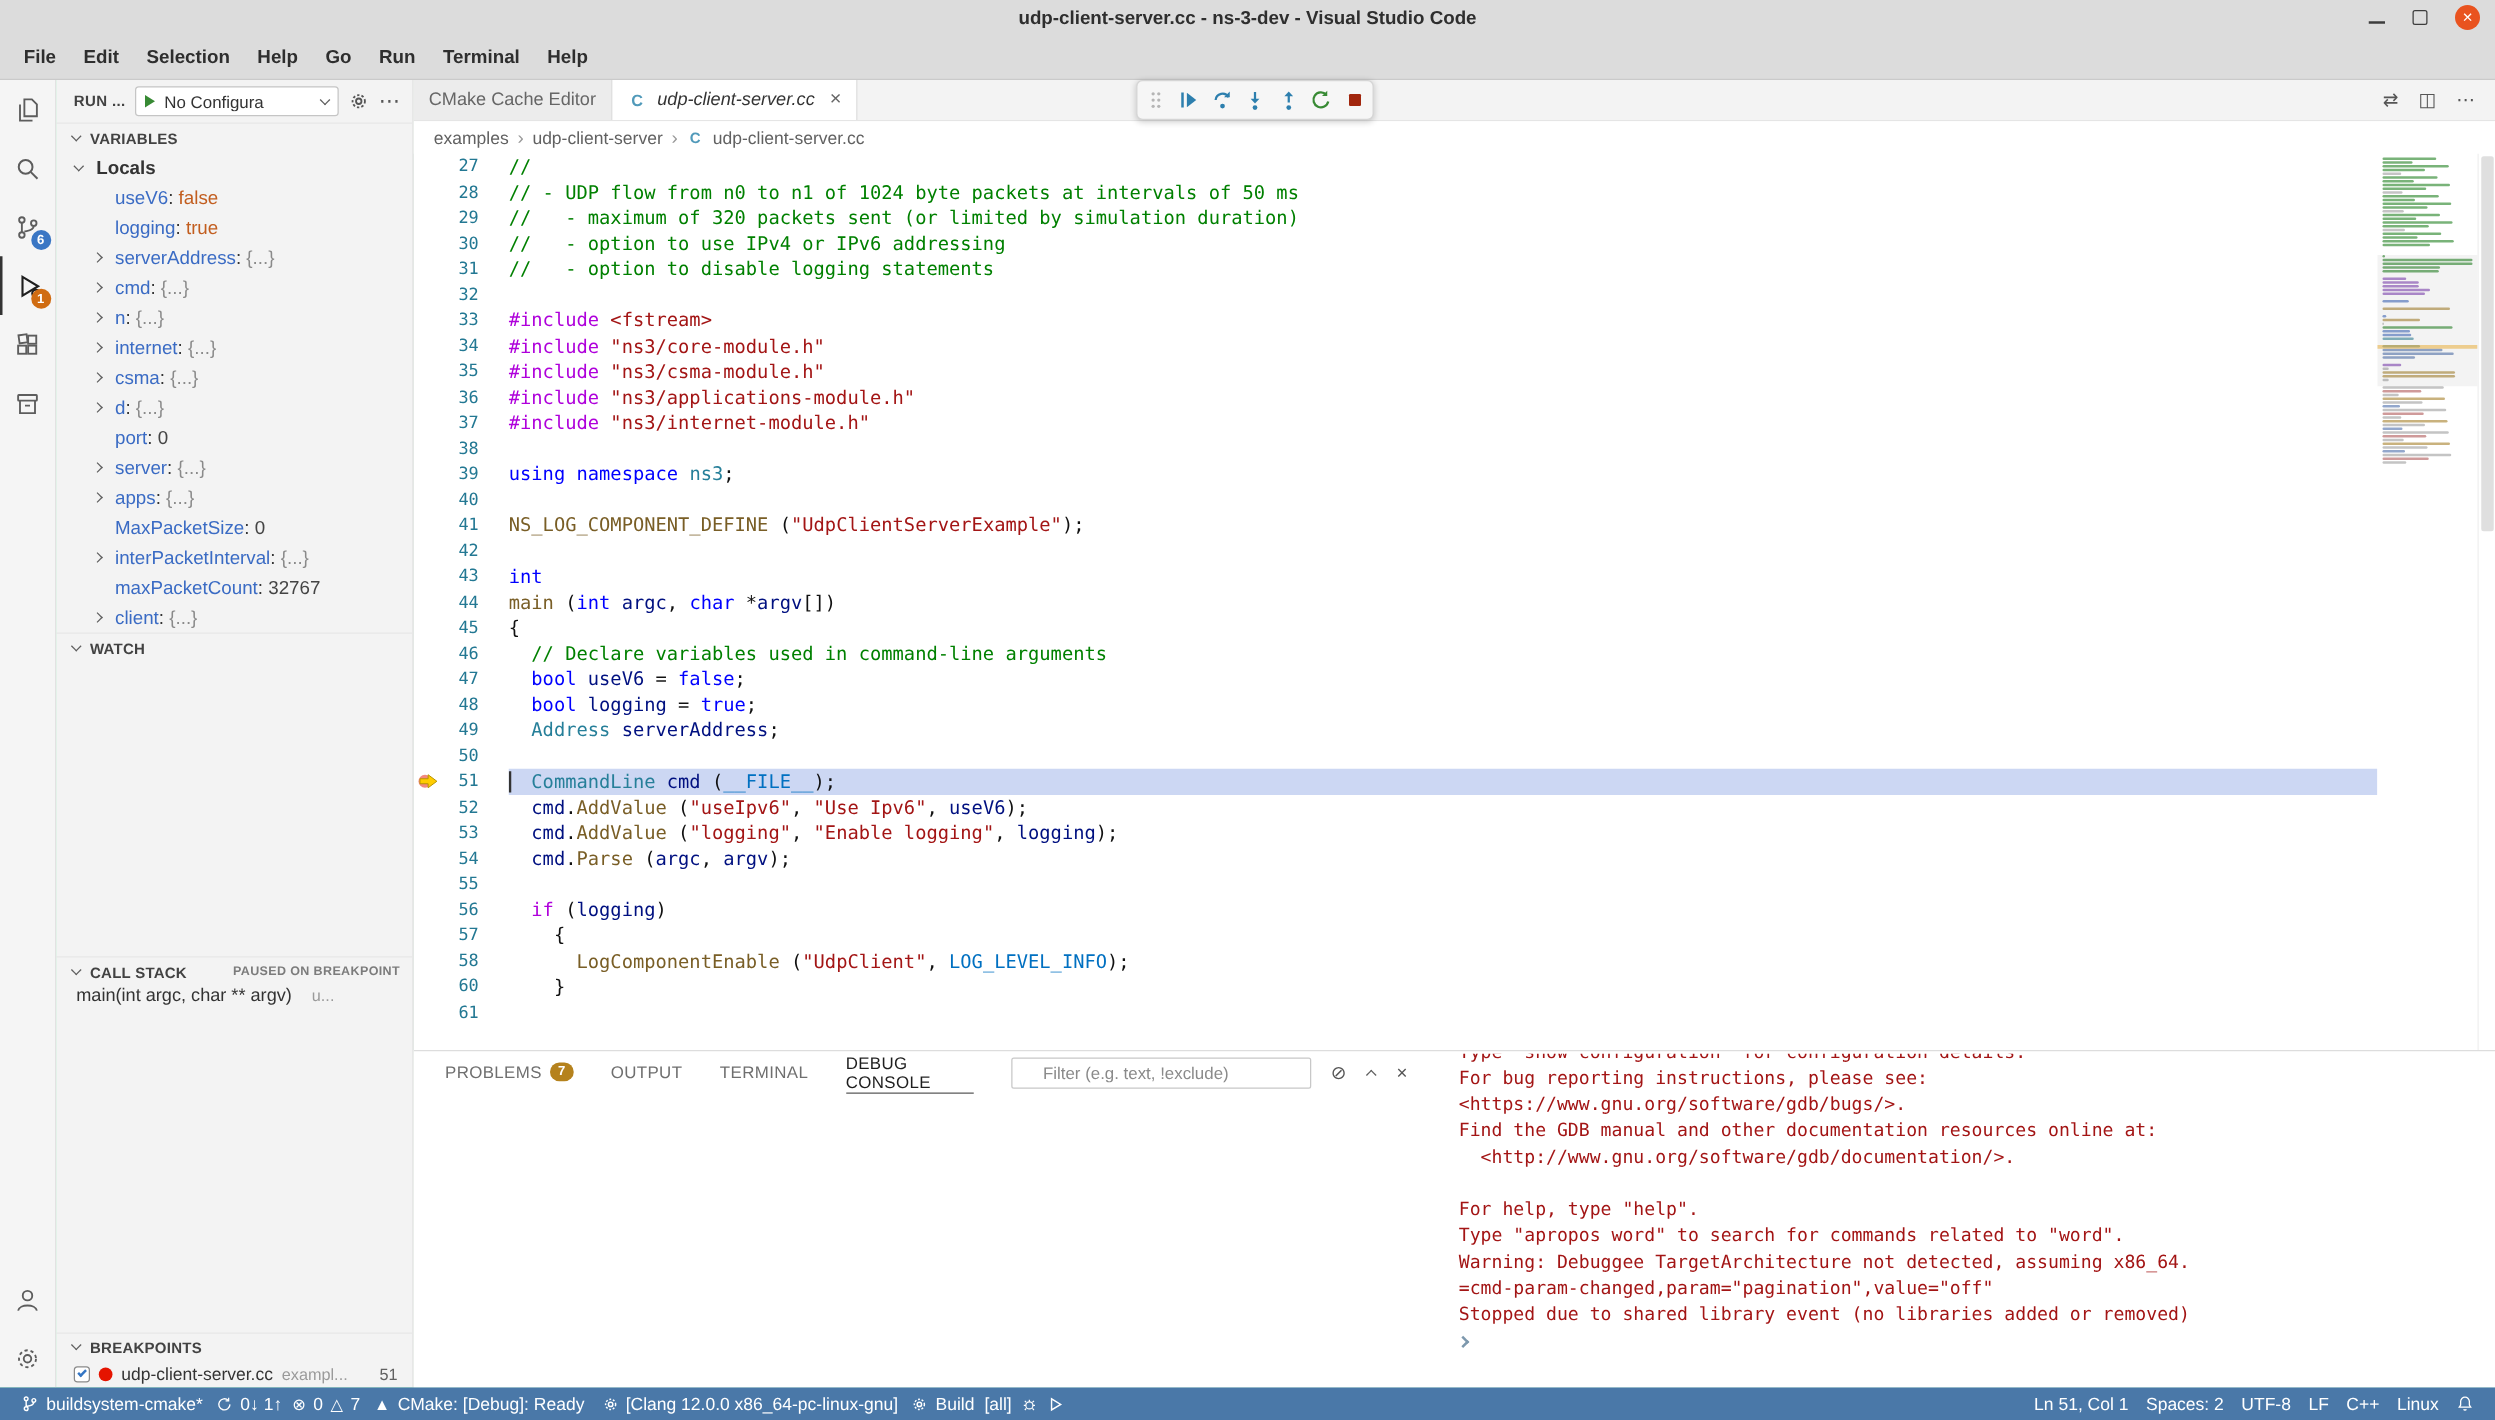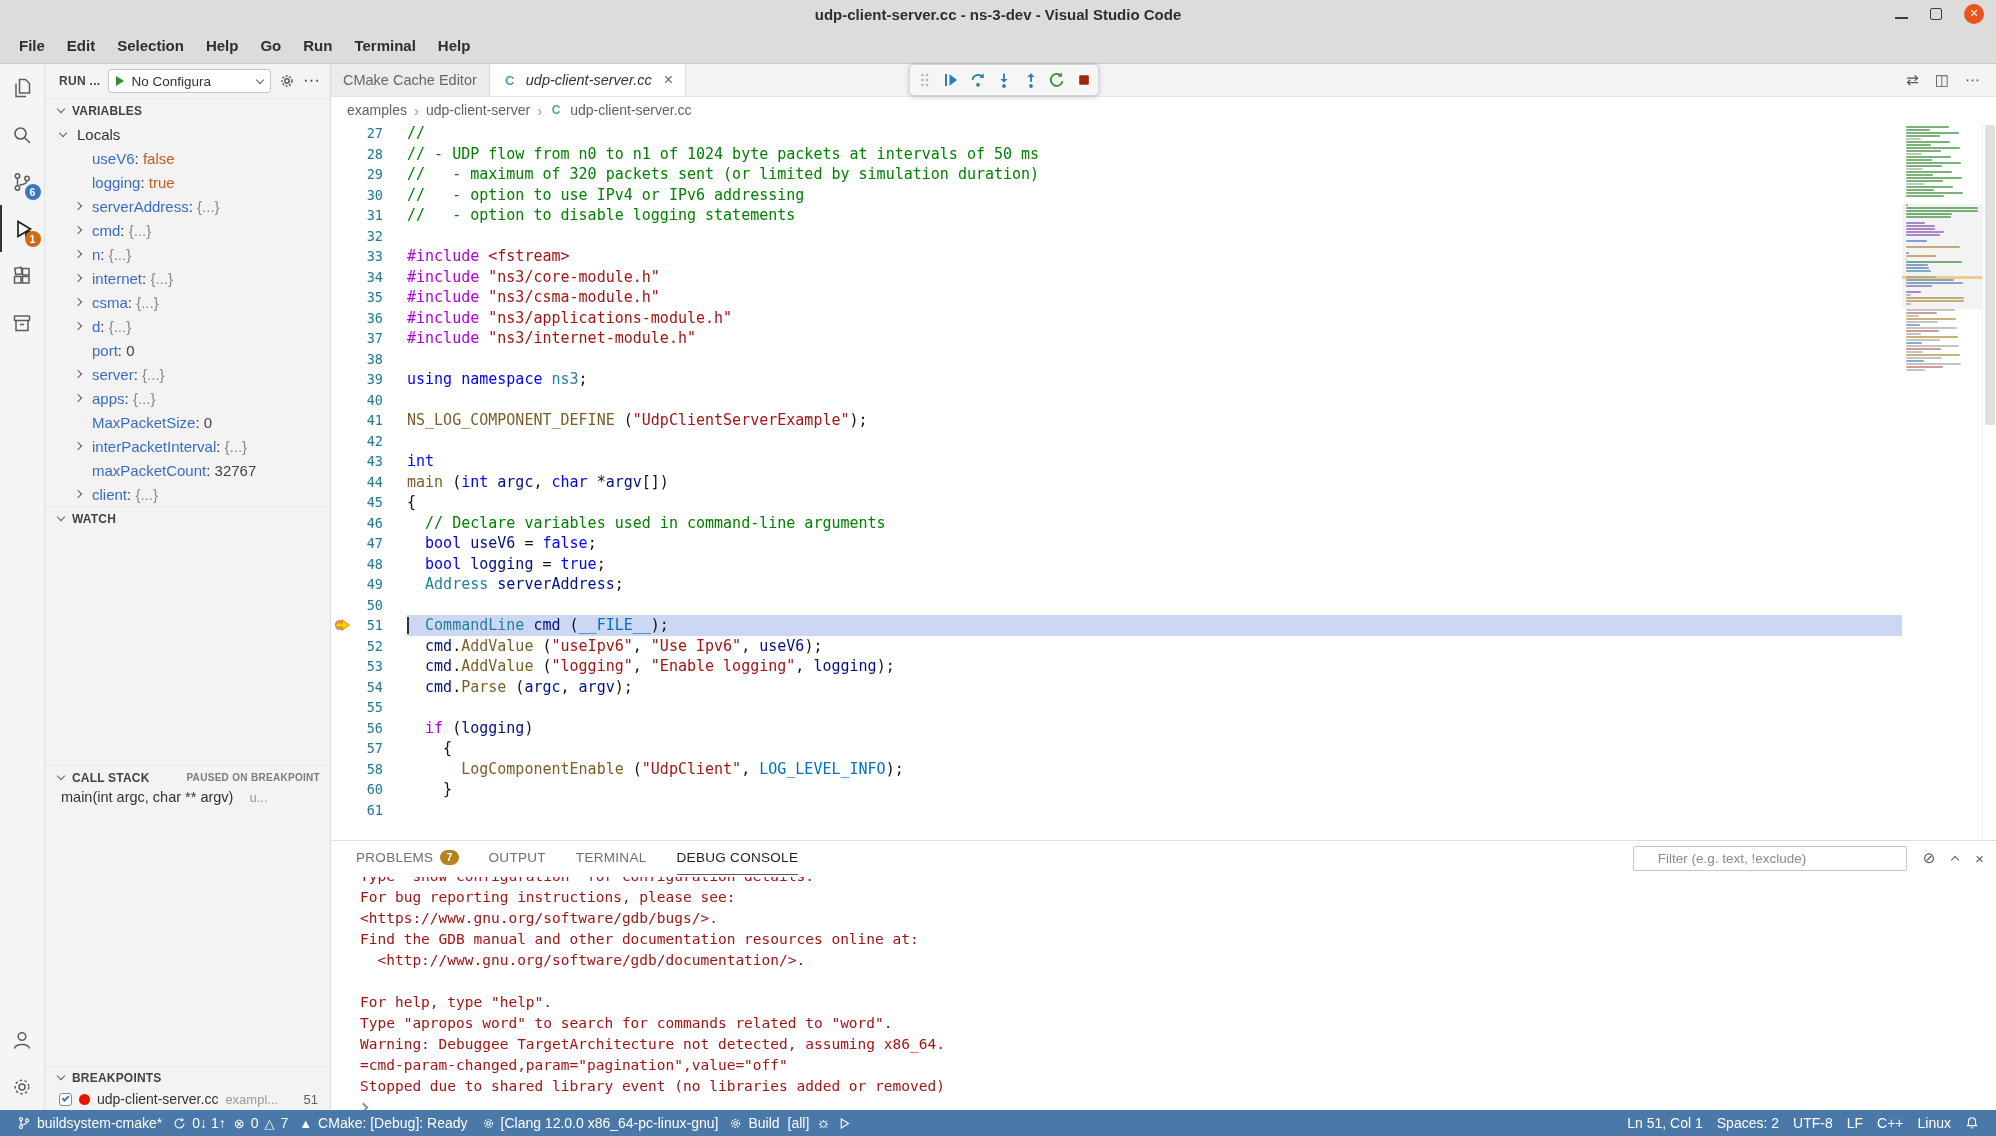--- a/index.html
+++ b/index.html
@@ -46,21 +46,21 @@
   .icon-btn{color:#555;display:flex;align-items:center;justify-content:center;}
   .dots-glyph{font-size:17px;color:#555;line-height:10px;}
 
   .sec-h{height:24px;flex:0 0 24px;display:flex;align-items:center;gap:8px;padding-left:13px;font-size:12px;font-weight:700;color:#424242;
          letter-spacing:.2px;border-top:1px solid #e7e7e7;}
   .sec-h:first-of-type{border-top:none;}
   .paused-badge{margin-left:auto;padding-right:10px;font-size:10px;font-weight:600;color:#7c7c7c;letter-spacing:.3px;}
 
   .var-list{flex:0 0 384px;overflow:hidden;margin-top:0;}
   .var-row{height:24px;display:flex;align-items:center;padding-left:30px;white-space:nowrap;}
-  .var-row.scope{padding-left:15px;font-weight:400;color:#2b2b2b;}
+  .var-row.scope{padding-left:15px;font-weight:700;color:#2b2b2b;}
   .tw{width:17px;flex:0 0 17px;display:flex;align-items:center;}
   .var-name{color:#3a6bc4;}
   .var-row.scope .var-name{color:#333;}
   .var-colon{color:#333;white-space:pre;}
   .var-val.bool{color:#c25d1e;}
   .var-val.num{color:#444;}
   .var-val.obj{color:#8a8a8a;}
 
   .watch-body{flex:0 0 235px;}
   .cs-item{height:24px;flex:0 0 24px;display:flex;align-items:baseline;padding-left:16px;white-space:nowrap;overflow:hidden;}
@@ -108,21 +108,21 @@
   .mm-cur{position:absolute;left:0;right:0;top:153px;height:3px;background:rgba(232,173,59,0.55);}
   .editor-scrollbar{flex:0 0 14px;position:relative;border-left:1px solid #f0f0f0;}
   .sb-slider{position:absolute;top:2px;left:2px;width:10px;height:300px;background:rgba(110,110,110,0.22);border-radius:2px;}
 
   
   .debug-toolbar{position:absolute;left:909px;top:64px;width:190px;height:32px;background:#f6f6f6;border:1px solid #d5d5d5;
                  border-radius:5px;box-shadow:0 1px 5px rgba(0,0,0,.2);display:flex;align-items:center;justify-content:space-evenly;z-index:20;}
   .dt-btn{display:flex;align-items:center;justify-content:center;width:24px;height:24px;}
 
   
-  .panel{height:270px;flex:0 0 270px;border-top:1px solid #ddd;display:flex;flex-direction:column;background:#fff;}
+  .panel{height:270px;flex:0 0 270px;border-top:1px solid #ddd;display:flex;flex-direction:row;background:#fff;}
   .panel-header{height:34px;flex:0 0 34px;display:flex;align-items:center;padding:0 12px 0 25px;}
   .panel-tab{height:100%;display:flex;align-items:center;gap:7px;margin-right:30px;font-size:13.5px;letter-spacing:.3px;color:#6f6f6f;border-bottom:1px solid transparent;}
   .panel-tab.active{color:#1e1e1e;border-bottom:1px solid #5a5a5a;}
   .p-badge{background:#b5821d;color:#fff;font-size:10.5px;font-weight:700;border-radius:9px;padding:1px 6px;line-height:13px;}
   .filter{margin-left:auto;width:274px;height:25px;border:1px solid #c8c8c8;border-radius:2px;background:#fff;font-family:"Liberation Sans",sans-serif;
           font-size:13.5px;color:#333;padding:0 24px;outline:none;}
   .filter::placeholder{color:#8a8a8a;}
   .panel-icons{display:flex;align-items:center;gap:17px;margin-left:16px;color:#555;font-size:15px;}
   .console{flex:1;overflow:hidden;padding:2px 0 0 29px;font-family:"DejaVu Sans Mono","Liberation Mono",monospace;font-size:14.5px;line-height:21px;color:#a31515;}
   .console-line{white-space:pre;height:21px;}

